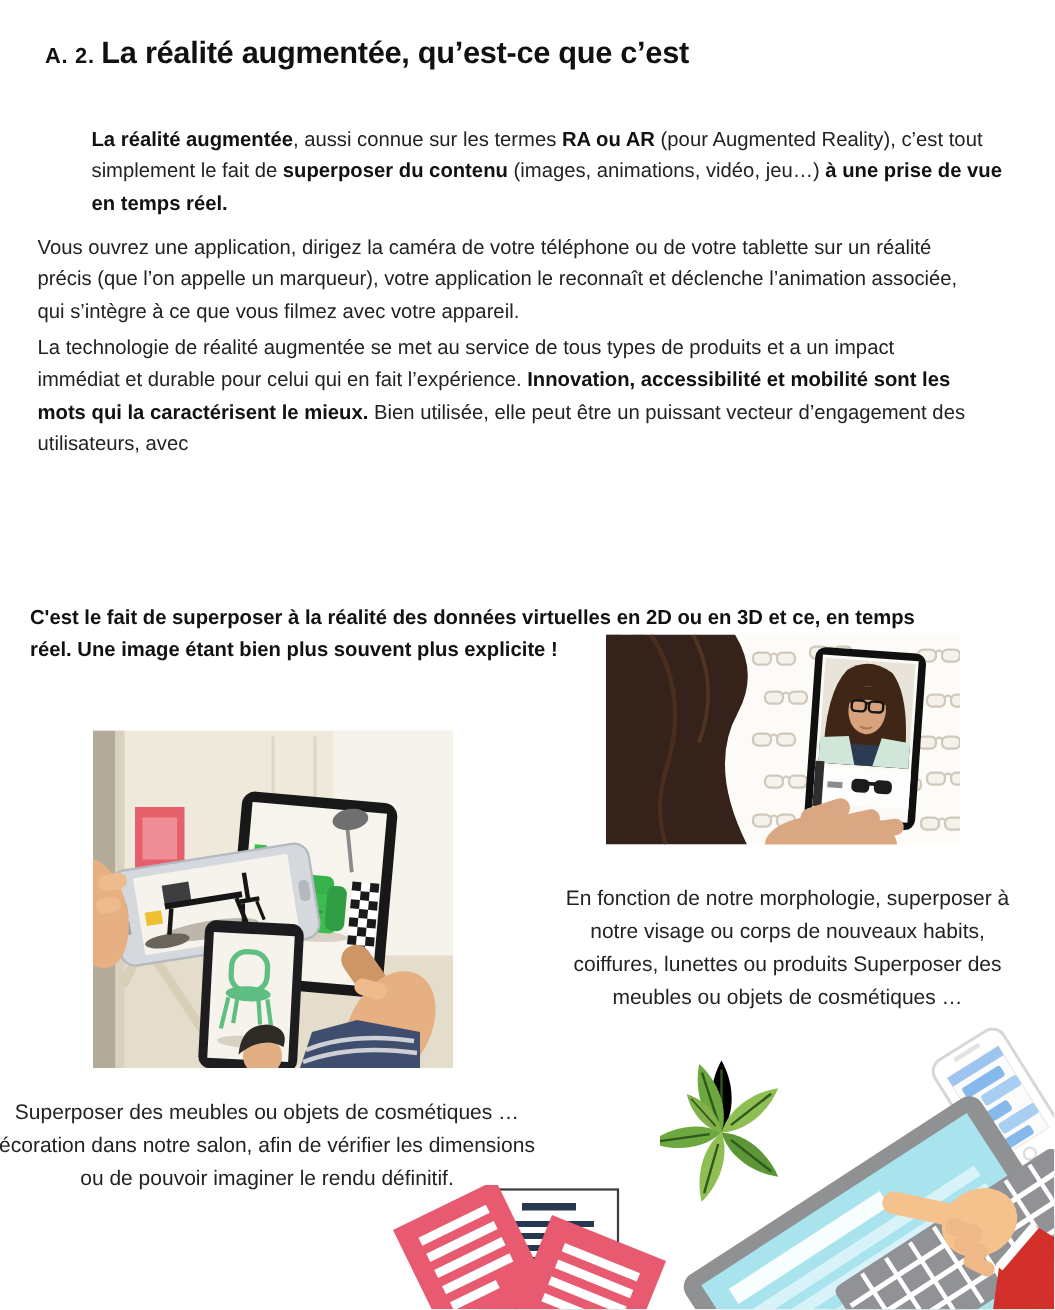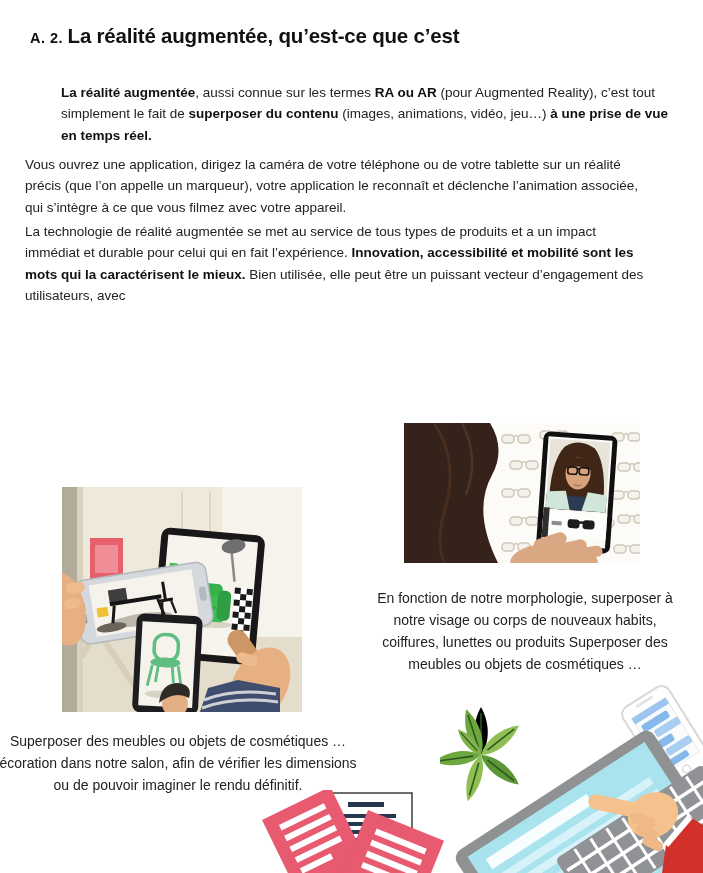--- a/index.html
+++ b/index.html
@@ -28,20 +28,21 @@
     <span class="h-title">La réalité augmentée, qu’est-ce que c’est</span>
   </div>
 
   <p class="abs body-p" style="left:25px; top:68px; width:618px;margin-left:36px;"><b>La réalité augmentée</b><span>, aussi connue sur les termes </span><b>RA ou AR</b><span> (pour Augmented Reality), c’est tout simplement le fait de </span><b>superposer du contenu</b><span> (images, animations, vidéo, jeu…) </span><b>à une prise de vue en temps réel.</b></p>
 
   <p class="abs body-p" style="left:25px; top:140px; width:622px;">Vous ouvrez une application, dirigez la caméra de votre téléphone ou de votre tablette sur un réalité précis (que l’on appelle un marqueur), votre application le reconnaît et déclenche l’animation associée,  qui s’intègre à ce que vous filmez avec votre appareil.</p>
 
   <p class="abs body-p" style="left:25px; top:207px; width:622px;"><span>La technologie de réalité augmentée se met au service de tous types de produits et a un impact immédiat et durable pour celui qui en fait l’expérience. </span><b>Innovation, accessibilité et mobilité sont les mots qui la caractérisent le mieux.</b><span> Bien utilisée, elle peut être un puissant vecteur d’engagement des utilisateurs, avec</span></p>
 
 
+  <p class="abs intro-p" style="left:20px; top:387px; width:592px;">C'est le fait de superposer à la réalité des données virtuelles en 2D ou en 3D et ce, en temps réel. Une image étant bien plus souvent plus explicite !</p>
 
   <figure class="abs" style="left:404px; top:423px; width:236px; height:140px;">
     <svg width="236" height="140" viewBox="0 0 236 140">
       <rect x="0" y="0" width="236" height="140" fill="#fcfbf8"></rect>
 
       <g stroke="#cfc8bb" stroke-width="1.5" fill="#f5f2ec">
         <g id="spec">
             <rect x="0" y="0" width="12" height="8" rx="3.5"></rect>
             <rect x="16" y="0" width="12" height="8" rx="3.5"></rect>
             <path d="M12,2 Q14,-1 16,2" fill="none"></path>

